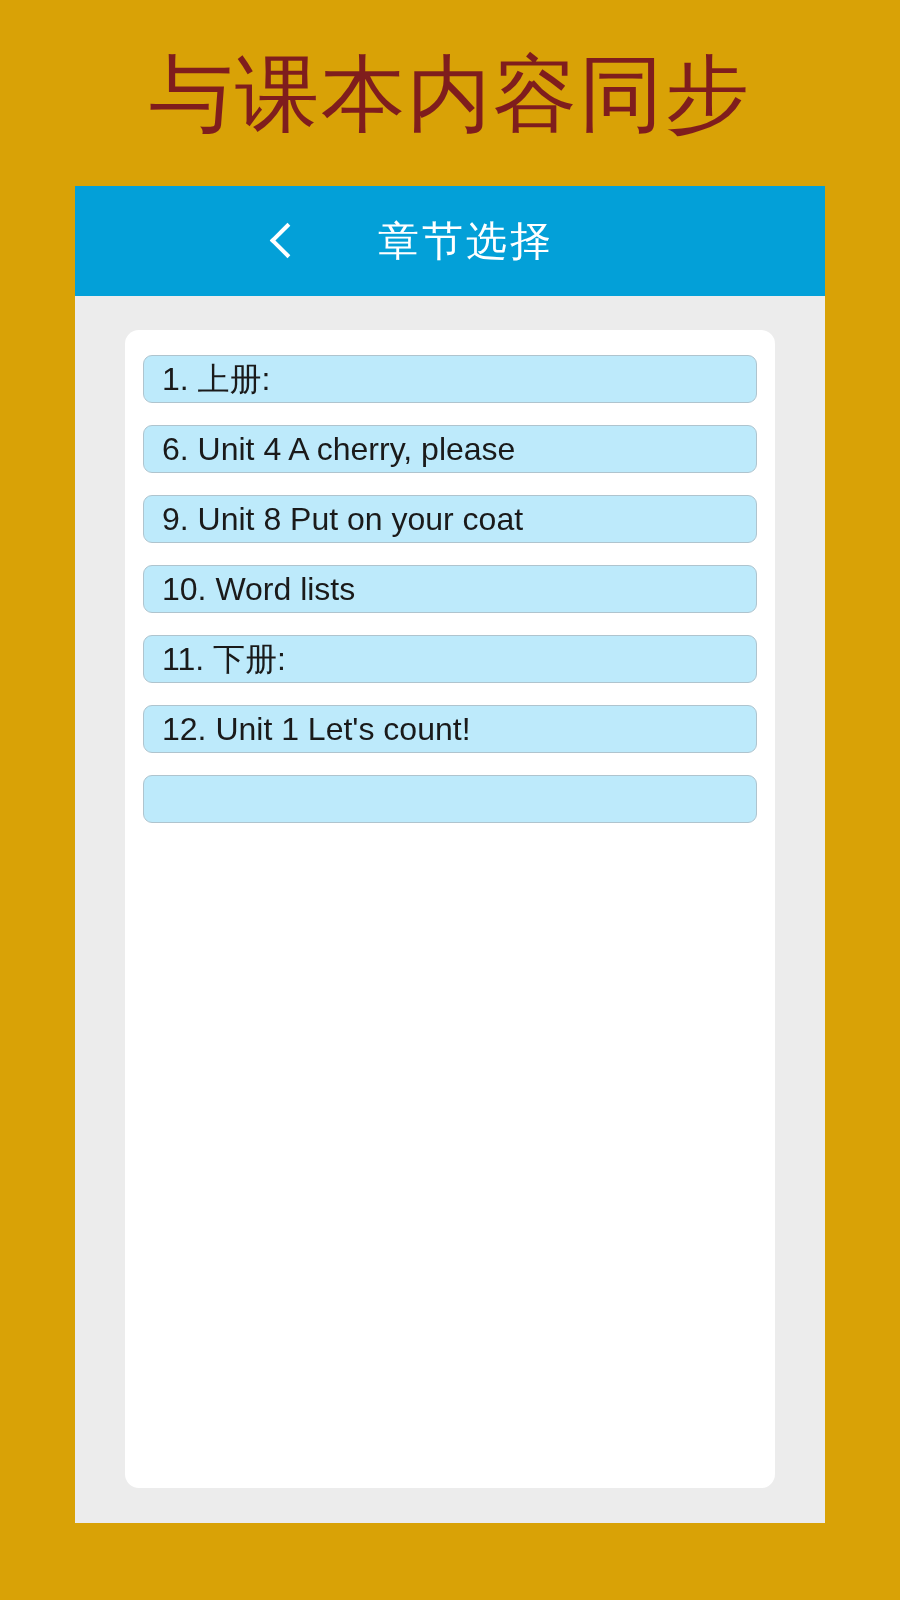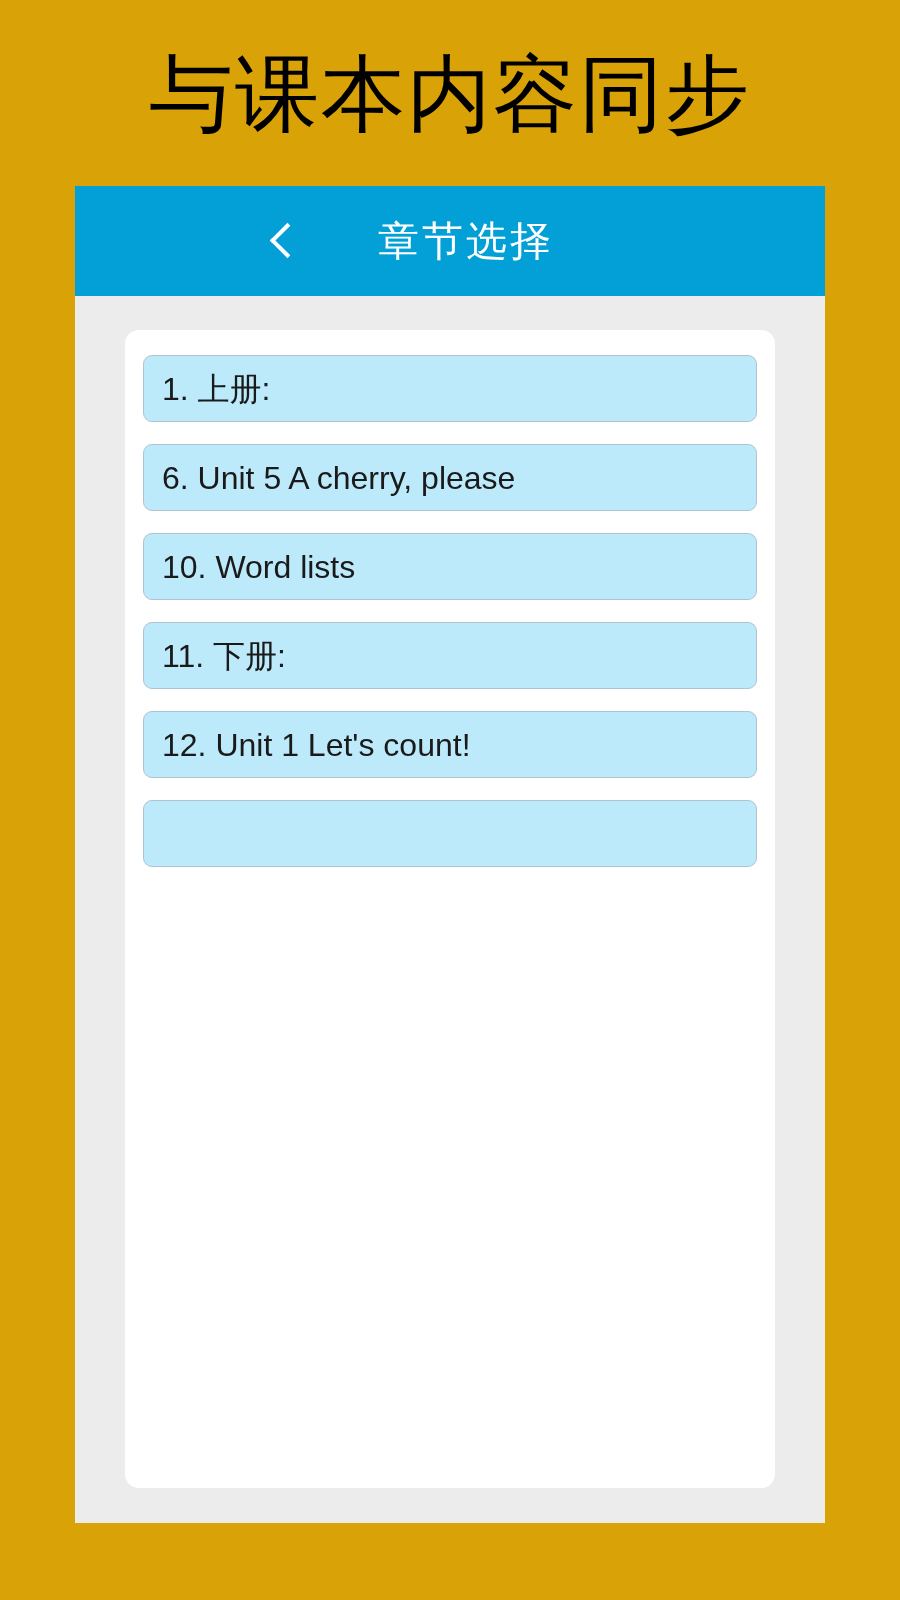--- a/index.html
+++ b/index.html
@@ -17,21 +17,21 @@
     position: relative;
   }
 
   
   .promo-title {
     position: absolute;
     top: 44px;
     left: 0;
     width: 900px;
     text-align: center;
-    color: #000000;
+    color: #7f1d1d;
     font-size: 84px;
     line-height: 100px;
     font-weight: 400;
     letter-spacing: 2px;
     white-space: nowrap;
   }
 
   
   .device-frame {
     position: absolute;
@@ -106,21 +106,21 @@
     margin: 0 auto;
     width: 650px;
     background: #FFFFFF;
     border-radius: 14px;
     padding: 25px 18px 0 18px;
     height: 1158px;
     overflow: hidden;
   }
 
   .chapter-item {
-    height: 67px;
+    height: 48px;
     background: #BDEAFB;
     border: 1px solid #AFC4CE;
     border-radius: 9px;
     margin-bottom: 22px;
     display: flex;
     align-items: center;
     padding: 0 18px;
     cursor: pointer;
   }
 
@@ -147,21 +147,24 @@
     <div class="app-bar-title">章节选择</div>
   </div>
 
   <div class="content-area">
     <div class="list-card">
 
       <div class="chapter-item">
         <span class="chapter-item-label">1. 上册:</span>
       </div>
       <div class="chapter-item">
-        <span class="chapter-item-label">6. Unit 5 A cherry, please</span>
+        <span class="chapter-item-label">6. Unit 4 A cherry, please</span>
+      </div>
+      <div class="chapter-item">
+        <span class="chapter-item-label">9. Unit 8 Put on your coat</span>
       </div>
       <div class="chapter-item">
         <span class="chapter-item-label">10. Word lists</span>
       </div>
       <div class="chapter-item">
         <span class="chapter-item-label">11. 下册:</span>
       </div>
       <div class="chapter-item">
         <span class="chapter-item-label">12. Unit 1 Let's count!</span>
       </div>

